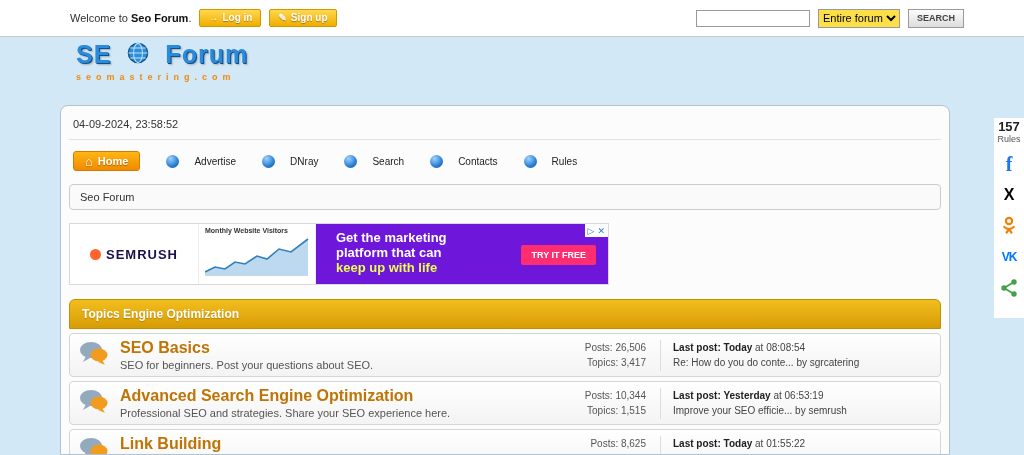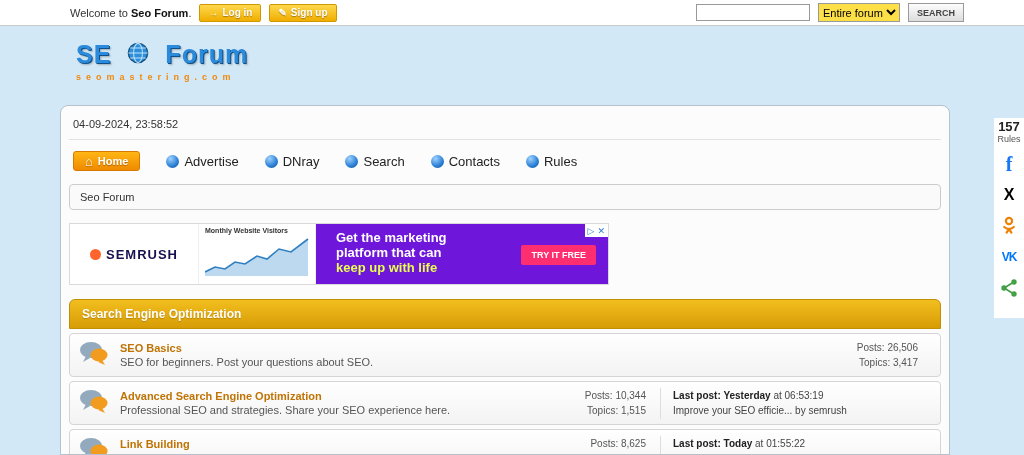--- a/index.html
+++ b/index.html
@@ -5,21 +5,21 @@
   * { box-sizing: border-box; }
   html,body { margin:0; padding:0; }
   body {
     width:1024px; height:455px; overflow:hidden; position:relative;
     background:#d3e8f6;
     font-family:"Liberation Sans", sans-serif;
   }
 
   
   .topbar {
-    height:26px; background:#ffffff; border-bottom:1px solid #c9c9c9;
+    height:37px; background:#ffffff; border-bottom:1px solid #c9c9c9;
     display:flex; align-items:center; gap:8px;
     padding:0 60px 0 70px; font-size:11px; color:#333;
   }
   .welcome b { color:#111; }
   .btn-yellow {
     background:linear-gradient(#ffd84d,#f0ae00); border:1px solid #cf9700;
     color:#fff; text-shadow:0 1px 1px rgba(90,60,0,.5);
     font-size:10px; font-weight:bold; padding:2px 8px; border-radius:2px;
     display:inline-flex; align-items:center; gap:4px; cursor:pointer; line-height:12px;
   }
@@ -55,21 +55,21 @@
     font-size:11px; color:#333; padding:6px 4px 9px; border-bottom:1px solid #e2e2e2;
   }
 
   .navrow { display:flex; align-items:center; gap:26px; padding:11px 4px 13px; }
   .nav-home {
     display:inline-flex; align-items:center; gap:5px;
     background:linear-gradient(#ffb714,#f08a00); border:1px solid #d57a00;
     color:#fff; font-size:11px; font-weight:bold; padding:3px 11px; border-radius:3px;
     text-shadow:0 1px 1px rgba(90,40,0,.45); cursor:pointer;
   }
-  .nav-item { display:inline-flex; align-items:center; gap:5px; font-size:13px; color:#222; cursor:pointer; }
+  .nav-item { display:inline-flex; align-items:center; gap:15px; font-size:10px; color:#222; cursor:pointer; }
   .ball {
     width:13px; height:13px; border-radius:50%;
     background:radial-gradient(circle at 35% 28%, #9ed2ff, #2a7fd4 60%, #0f4f9a);
     display:inline-block;
   }
 
   .breadcrumb-bar {
     border:1px solid #ccc; background:#fafafa; border-radius:4px;
     padding:6px 10px; font-size:11px; color:#333; margin:0 0 13px;
   }
@@ -99,21 +99,21 @@
     background:linear-gradient(#f2be1f,#d79c05); color:#fff; font-weight:bold;
     font-size:12px; padding:7px 12px; border-radius:6px 6px 0 0;
     text-shadow:0 1px 1px rgba(120,80,0,.4); border:1px solid #c08f04;
   }
   .forum-row {
     display:flex; align-items:center; background:linear-gradient(#ffffff,#f3f3f3);
     border:1px solid #d5d5d5; border-radius:4px; margin-top:4px; padding:5px 8px; min-height:44px;
   }
   .fr-icon { width:42px; flex:0 0 42px; }
   .fr-main { flex:1; padding-right:8px; }
-  .fr-name { font-size:11px; font-weight:bold; color:#bf7405; cursor:pointer; }
+  .fr-name { font-size:16px; font-weight:bold; color:#bf7405; cursor:pointer; }
   .fr-desc { font-size:11px; color:#555; margin-top:2px; }
   .fr-stats { width:105px; flex:0 0 105px; text-align:right; font-size:10px; color:#555; line-height:1.55; padding-right:14px; }
   .fr-last { width:272px; flex:0 0 272px; border-left:1px solid #ddd; padding-left:12px; font-size:10px; color:#444; line-height:1.55; }
   .fr-last b { color:#222; }
 
   
   .share-col {
     position:absolute; right:0; top:118px; width:30px; background:#fff;
     text-align:center; padding:2px 0 10px;
   }
@@ -212,38 +212,42 @@
       <div class="ad-h">platform that can</div>
       <div class="ad-h alt">keep up with life</div>
       <a class="ad-cta">TRY IT FREE</a>
     </div>
     <div class="ad-corner">
       <span>▷</span>
       <span>✕</span>
     </div>
   </div>
 
-  <div class="section-header">Search Engine Optimization</div>
+  <div class="section-header">Topics Engine Optimization</div>
 
   <div class="forum-row">
     <div class="fr-icon">
       <svg viewBox="0 0 32 26" width="32" height="26">
         <ellipse cx="13" cy="10" rx="11" ry="8" fill="#93a9bd"></ellipse>
         <path d="M8 16 l-3 6 7-4z" fill="#93a9bd"></path>
         <ellipse cx="21" cy="15" rx="8.5" ry="6.5" fill="#f29c1f"></ellipse>
         <path d="M24 20 l3 5 -7-3z" fill="#f29c1f"></path>
       </svg>
     </div>
     <div class="fr-main">
       <div class="fr-name">SEO Basics</div>
       <div class="fr-desc">SEO for beginners. Post your questions about SEO.</div>
     </div>
     <div class="fr-stats">
       <div>Posts: 26,506</div>
       <div>Topics: 3,417</div>
+    </div>
+    <div class="fr-last">
+      <div><b>Last post: Today</b><span> at 08:08:54</span></div>
+      <div>Re: How do you do conte... by sgrcatering</div>
     </div>
   </div>
 
   <div class="forum-row">
     <div class="fr-icon">
       <svg viewBox="0 0 32 26" width="32" height="26">
         <ellipse cx="13" cy="10" rx="11" ry="8" fill="#93a9bd"></ellipse>
         <path d="M8 16 l-3 6 7-4z" fill="#93a9bd"></path>
         <ellipse cx="21" cy="15" rx="8.5" ry="6.5" fill="#f29c1f"></ellipse>
         <path d="M24 20 l3 5 -7-3z" fill="#f29c1f"></path>

